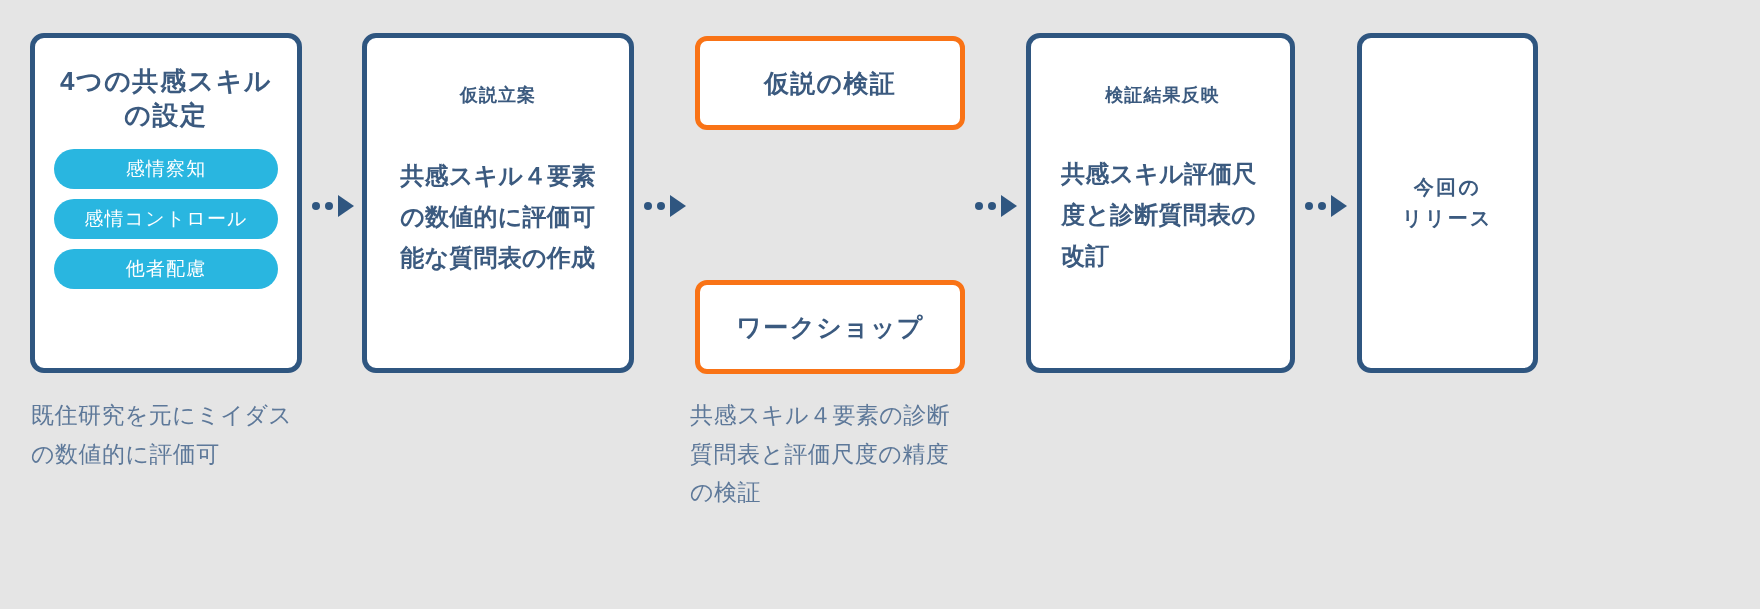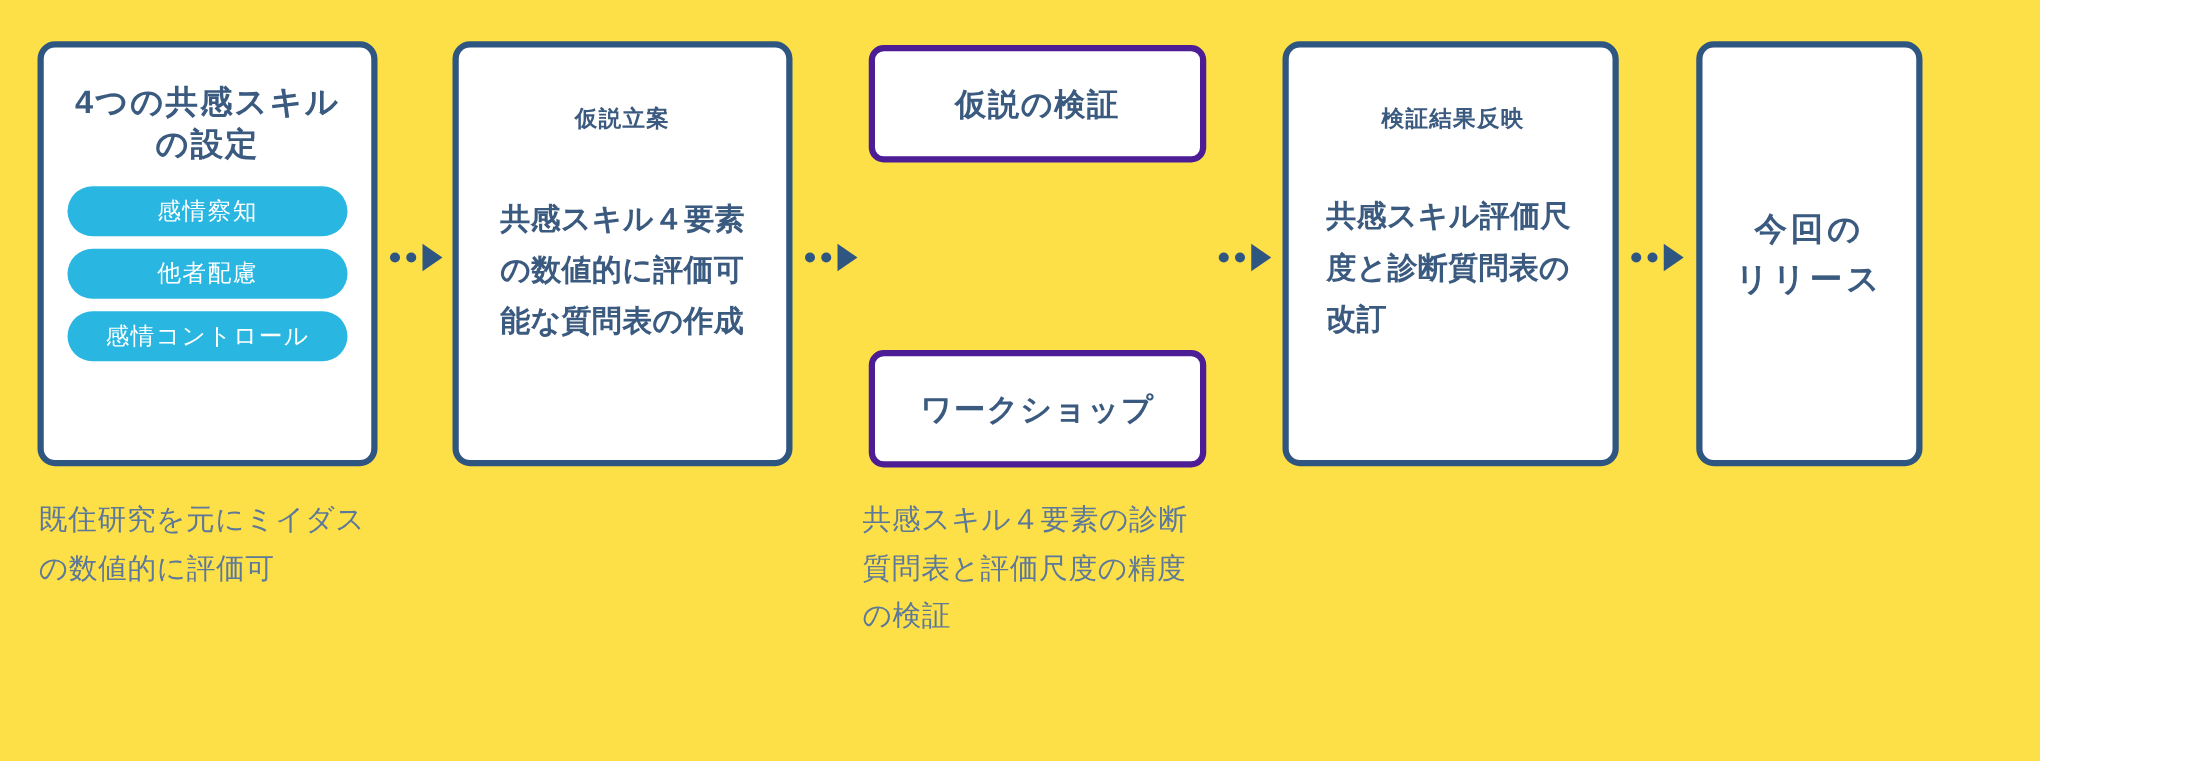--- a/index.html
+++ b/index.html
@@ -7,23 +7,23 @@
   html, body {
     width: 1760px;
     height: 609px;
     background: #ffffff;
     font-family: "Liberation Sans", "DejaVu Sans", sans-serif;
     overflow: hidden;
   }
 
   #canvas {
     position: relative;
-    width: 1632px;
+    width: 1760px;
     height: 609px;
-    background: #fde047;
+    background: #e5e5e5;
   }
 
   
   .flow-box {
     position: absolute;
     border: 5px solid #2f5680;
     border-radius: 14px;
     background: #ffffff;
     display: flex;
     flex-direction: column;
@@ -80,21 +80,21 @@
     padding: 46px 26px 0 26px;
   }
   #box-hypothesis .box-title { margin-bottom: 30px; }
 
   
   .sub-box {
     position: absolute;
     left: 695px;
     width: 270px;
     height: 94px;
-    border: 5px solid #4c1d95;
+    border: 5px solid #f97316;
     border-radius: 12px;
     background: #ffffff;
     display: flex;
     align-items: center;
     justify-content: center;
     color: #3b5a7f;
     font-weight: bold;
     font-size: 25px;
     letter-spacing: 0.05em;
   }
@@ -109,21 +109,21 @@
   }
   #box-reflect .box-title { margin-bottom: 28px; }
   #box-reflect .box-body { align-self: flex-start; }
 
   
   #box-release {
     left: 1357px; top: 33px; width: 181px; height: 340px;
     justify-content: center;
     padding: 0 10px;
   }
-  #box-release .box-title { font-size: 26px; letter-spacing: 0.12em; line-height: 1.55; text-align: center; }
+  #box-release .box-title { font-size: 20px; letter-spacing: 0.12em; line-height: 1.55; text-align: center; }
 
   
   .connector {
     position: absolute;
     display: flex;
     align-items: center;
     gap: 5px;
     height: 20px;
   }
   .connector .dot {
@@ -159,22 +159,22 @@
 </head>
 <body>
 
 <div id="canvas">
 
   <div class="flow-box" id="box-skills">
     <div class="box-title">4つの共感スキル
 の設定</div>
     <div class="pill-list">
       <div class="pill">感情察知</div>
+      <div class="pill">感情コントロール</div>
       <div class="pill">他者配慮</div>
-      <div class="pill">感情コントロール</div>
     </div>
   </div>
 
   <div class="caption" id="caption-1">既住研究を元にミイダス
 の数値的に評価可</div>
 
   <div class="connector" id="conn-1">
     <span class="dot"></span>
     <span class="dot"></span>
     <span class="tri"></span>

